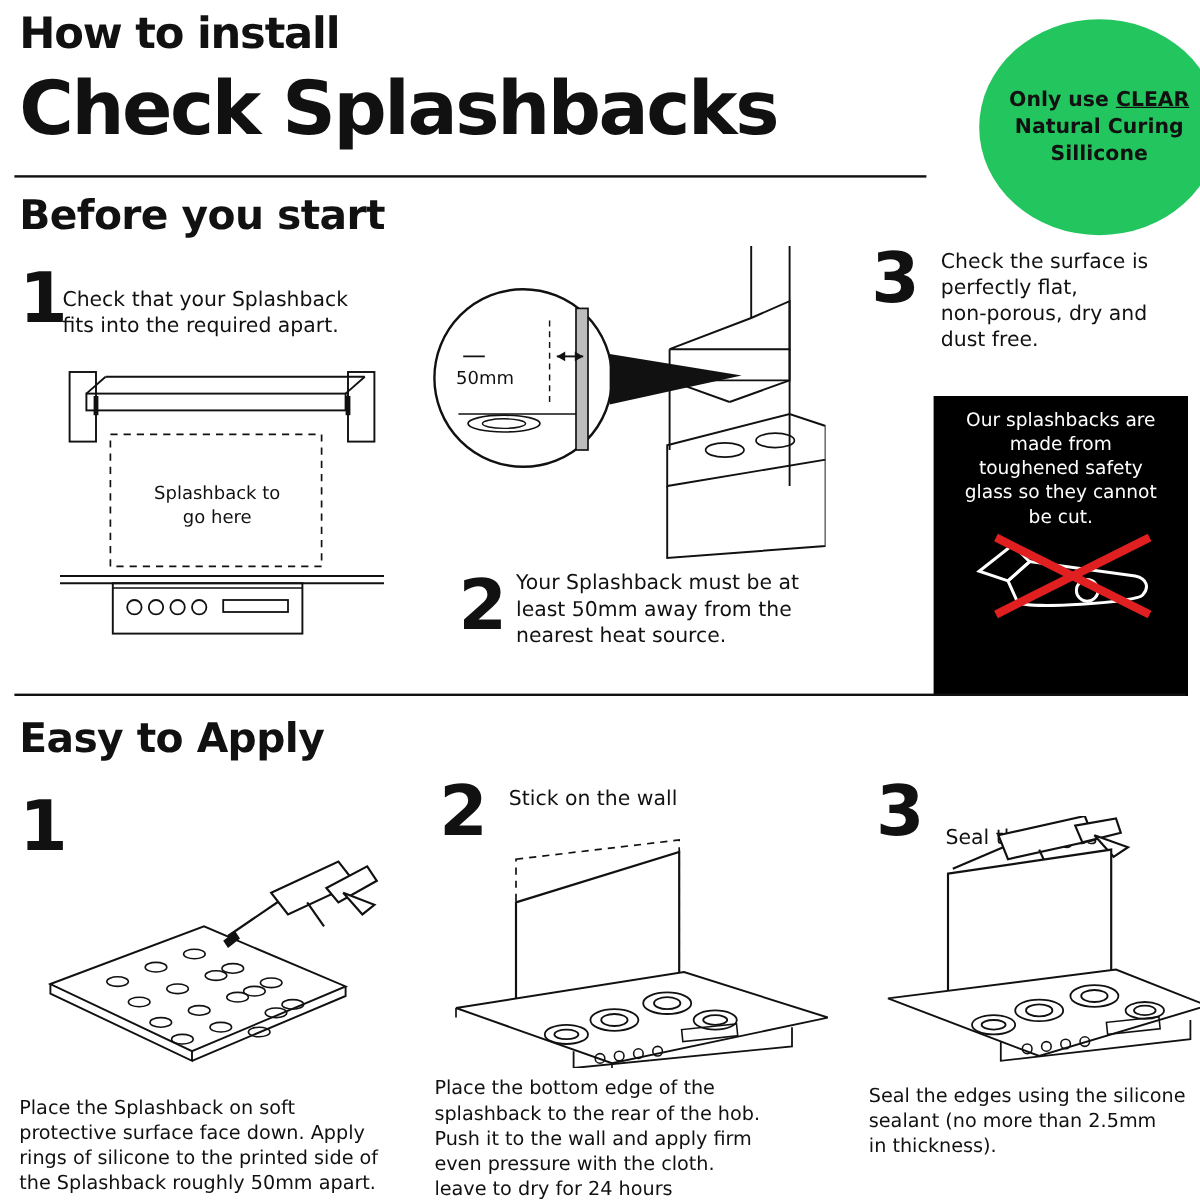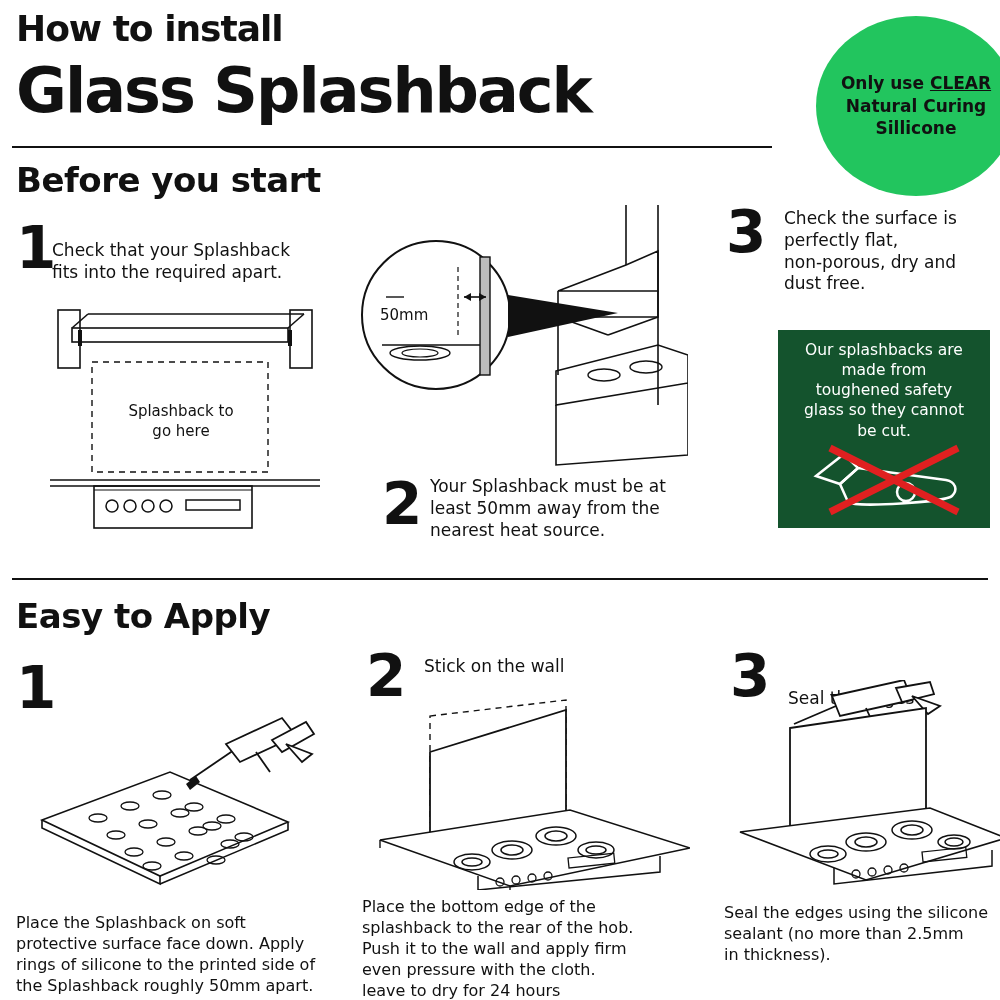--- a/index.html
+++ b/index.html
@@ -57,38 +57,38 @@
   }
   .steptext{
     position:absolute;font-size:17px;line-height:1.28;
   }
   .bodytext{
     position:absolute;font-size:16px;line-height:1.32;
   }
 
   
   .blackbox{
-    position:absolute;left:778px;top:330px;width:212px;height:198px;
-    background:#14532d;color:#fff;
+    position:absolute;left:778px;top:330px;width:212px;height:250px;
+    background:#000000;color:#fff;
   }
   .blackbox .bb-text{
     position:absolute;left:0;top:10px;width:212px;text-align:center;
     font-size:15.5px;line-height:1.3;
   }
 
   svg{display:block;}
   .abs{position:absolute;}
 </style>
 </head>
 <body>
 
 <div class="page">
 
   <div class="title-line1">How to install</div>
-  <div class="title-line2">Glass Splashback</div>
+  <div class="title-line2">Check Splashbacks</div>
   <div class="rule rule-top"></div>
 
   <div class="badge">
     <div class="badge-text">
       <span>Only use </span><u>CLEAR</u><br>
       <span>Natural Curing</span><br>
       <span>Sillicone</span>
     </div>
   </div>
 

